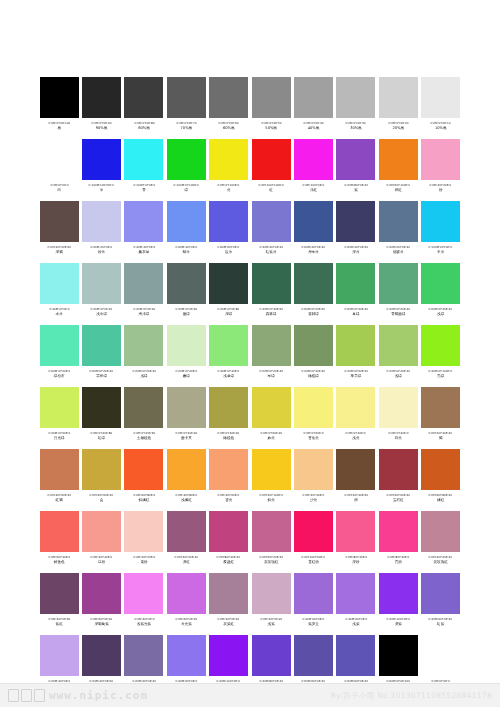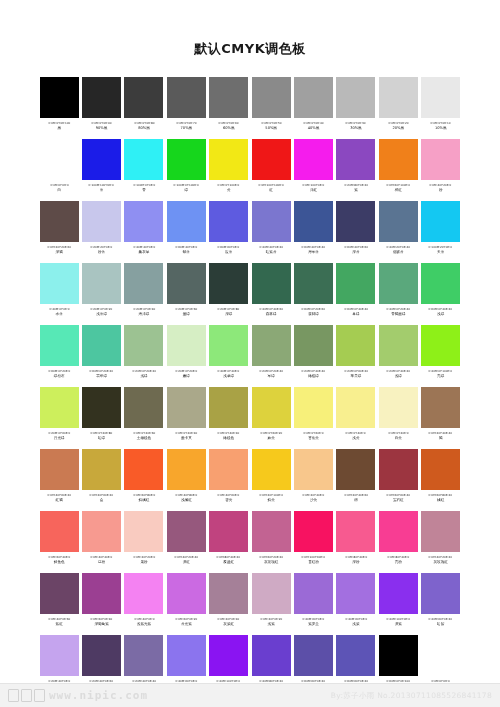--- a/index.html
+++ b/index.html
@@ -98,21 +98,20 @@
     color:#e0e0e0;
     letter-spacing:.3px;
     white-space:nowrap;
   }
 </style>
 </head>
 <body>
 
 <div class="page">
 
-  <div class="title">默认CMYK调色板</div>
 
   <div class="grid">
       <div class="row">
         <div class="cell">
           <div class="sw" style="background: rgb(0, 0, 0);"></div>
           <div class="spec">C:0M:0Y:0K:100</div>
           <div class="cname">黑</div>
         </div>
         <div class="cell">
           <div class="sw" style="background: rgb(38, 38, 38);"></div>

